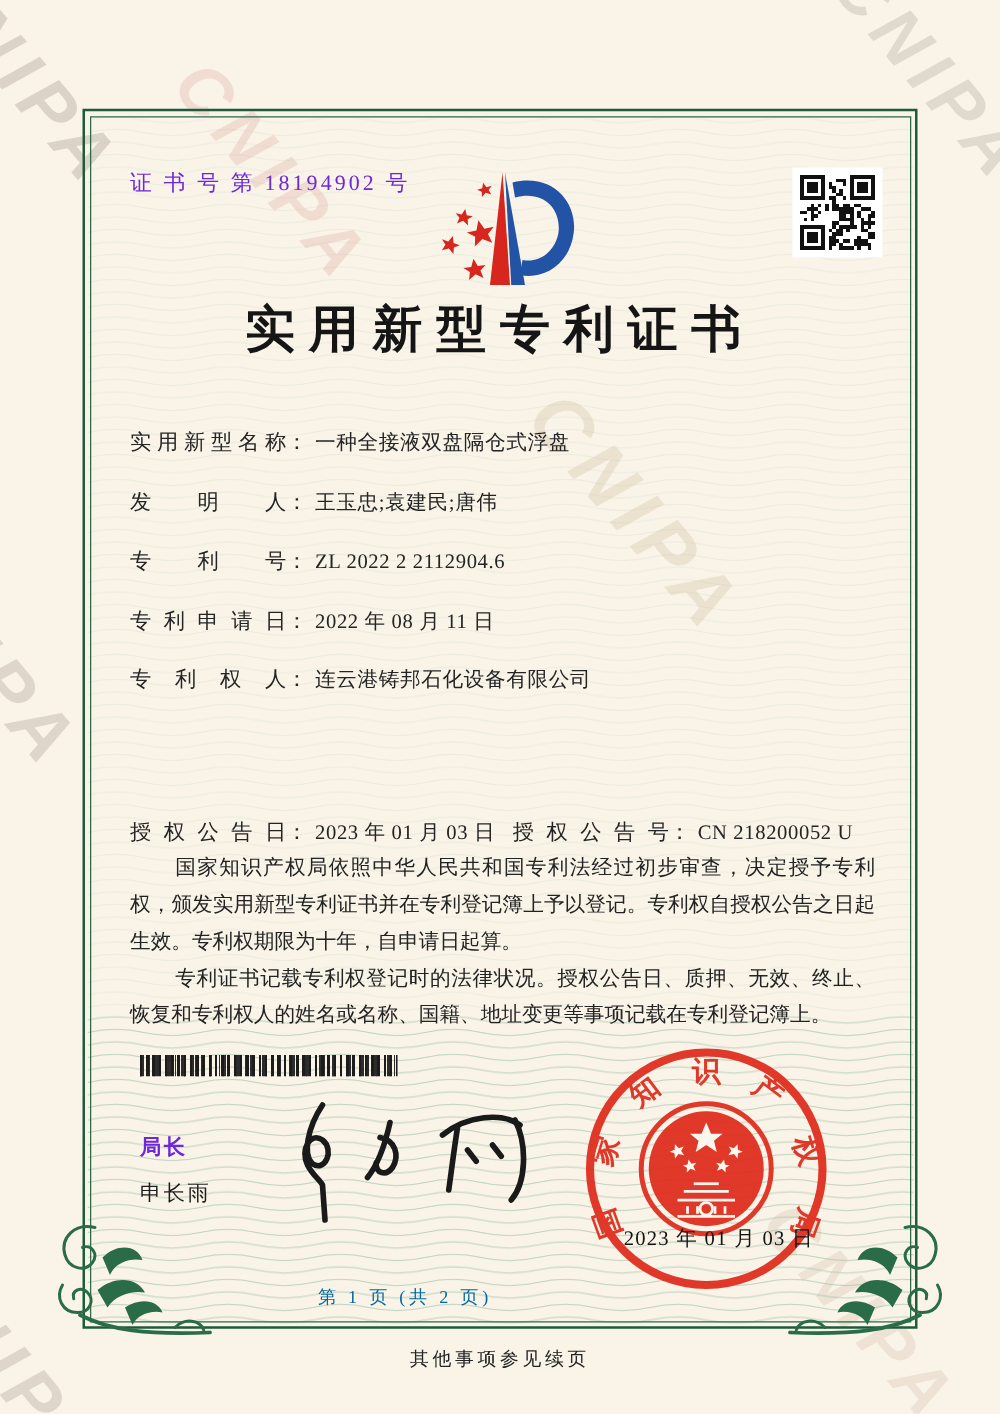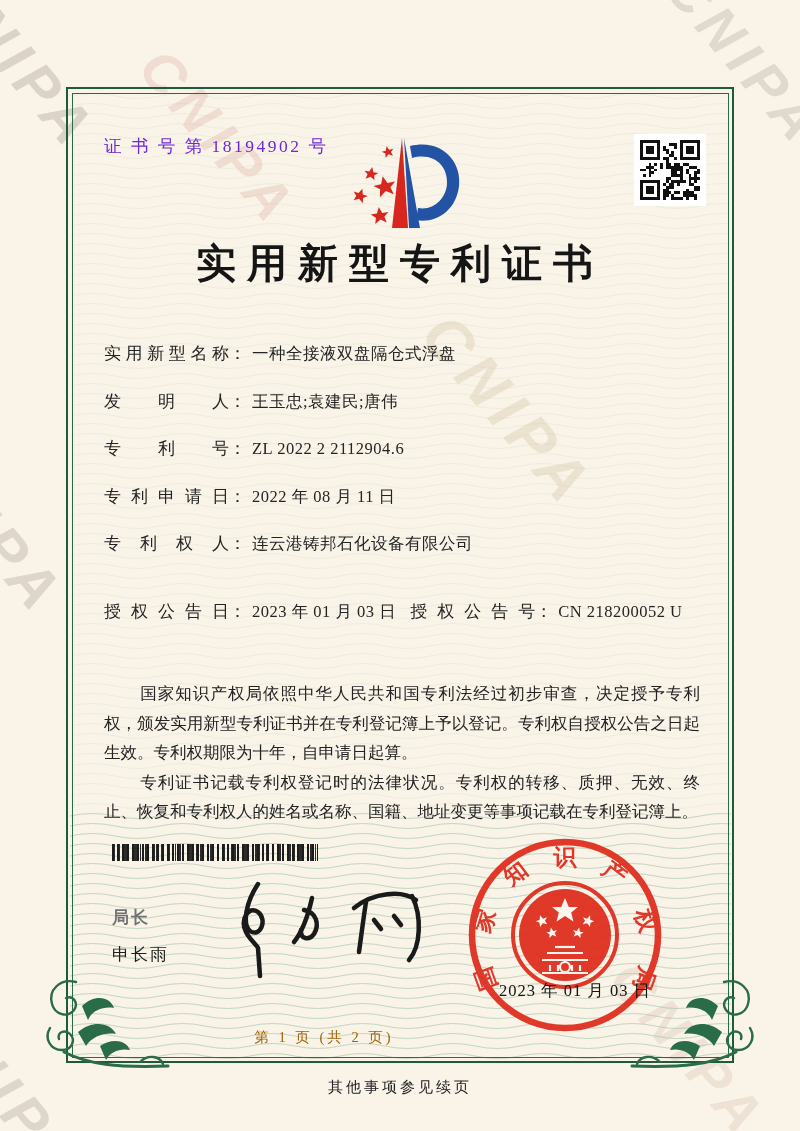--- a/index.html
+++ b/index.html
@@ -40,31 +40,31 @@
                color:#222; text-align:justify;margin-top:24px; }
   #body-text p { text-indent:2.2em; }
 
   #barcode { left:112px; top:844px; width:206px; height:17px;
     background:
       repeating-linear-gradient(90deg,#1c1c1c 0 2px,transparent 2px 5px),
       repeating-linear-gradient(90deg,#2a2a2a 0 1px,transparent 1px 7px),
       repeating-linear-gradient(90deg,rgba(10,10,10,.85) 0 3px,transparent 3px 11px); }
 
   #director  { left:112px; top:906px;  font-family:"Liberation Sans","DejaVu Sans",sans-serif;
-               font-weight:600; font-size:17px; color:#737373; letter-spacing:2px; }
+               font-weight:600; font-size:17px; color:#6d28d9; letter-spacing:2px; }
   #director2 { left:112px; top:943px; font-family:"Liberation Sans","DejaVu Sans",sans-serif;
                font-weight:400; font-size:17px; color:#1d1d1d; letter-spacing:2px; }
   #signature { left:216px; top:876px; z-index:3; }
 
   #seal { left:462px; top:835px; z-index:4; opacity:0.93; }
   #seal-date { left:490px; top:980px; width:170px; text-align:center; font-size:16.5px;
                color:#141414; letter-spacing:1px; z-index:5; }
 
   #page-no { left:0; top:1028px; width:648px; text-align:center; font-size:14.5px;
-             color:#a16207; letter-spacing:3px; }
+             color:#0369a1; letter-spacing:3px; }
   #cont-note { left:0; top:1078px; width:800px; text-align:center; font-size:15px;
                color:#222; letter-spacing:3px; }
 
   .flourish { position:absolute; z-index:3; }
 </style>
 </head>
 <body>
 
 <div id="page">
 
@@ -338,27 +338,27 @@
   </div>
   <div class="abs frow" style="top:427px">
     <span class="flabel">专利号</span><span class="fcolon">：</span><span class="fvalue">ZL 2022 2 2112904.6</span>
   </div>
   <div class="abs frow" style="top:475px">
     <span class="flabel">专利申请日</span><span class="fcolon">：</span><span class="fvalue">2022 年 08 月 11 日</span>
   </div>
   <div class="abs frow" style="top:522px">
     <span class="flabel">专利权人</span><span class="fcolon">：</span><span class="fvalue">连云港铸邦石化设备有限公司</span>
   </div>
-  <div class="abs frow" style="top:590px">
+  <div class="abs frow" style="top:644px">
     <span class="flabel">授权公告日</span><span class="fcolon">：</span><span class="fvalue">2023 年 01 月 03 日</span><span class="fpair2"><span class="flabel">授权公告号</span><span class="fcolon">：</span><span class="fvalue">CN 218200052 U</span></span>
   </div>
 
   <div class="abs" id="body-text">
     <p>国家知识产权局依照中华人民共和国专利法经过初步审查，决定授予专利权，颁发实用新型专利证书并在专利登记簿上予以登记。专利权自授权公告之日起生效。专利权期限为十年，自申请日起算。</p>
-    <p>专利证书记载专利权登记时的法律状况。专利权的转移、质押、无效、终止、恢复和专利权人的姓名或名称、国籍、地址变更等事项记载在专利登记簿上。</p>
+    <p>专利证书记载专利权登记时的法律状况。授权公告日、质押、无效、终止、恢复和专利权人的姓名或名称、国籍、地址变更等事项记载在专利登记簿上。</p>
   </div>
 
   <div class="abs" id="barcode"></div>
 
   <div class="abs" id="director">局长</div>
   <div class="abs" id="director2">申长雨</div>
   <svg class="abs" id="signature" width="220" height="105" viewBox="0 0 220 105">
     <g fill="none" stroke="#1a1a1a" stroke-width="4.5" stroke-linecap="round">
       <path d="M42,8 C30,26 26,48 34,55 C44,62 52,44 42,36 C32,29 24,44 30,56 C34,64 40,68 42,72 L44,100"></path>
       <path d="M96,22 C92,40 86,56 78,66"></path>

